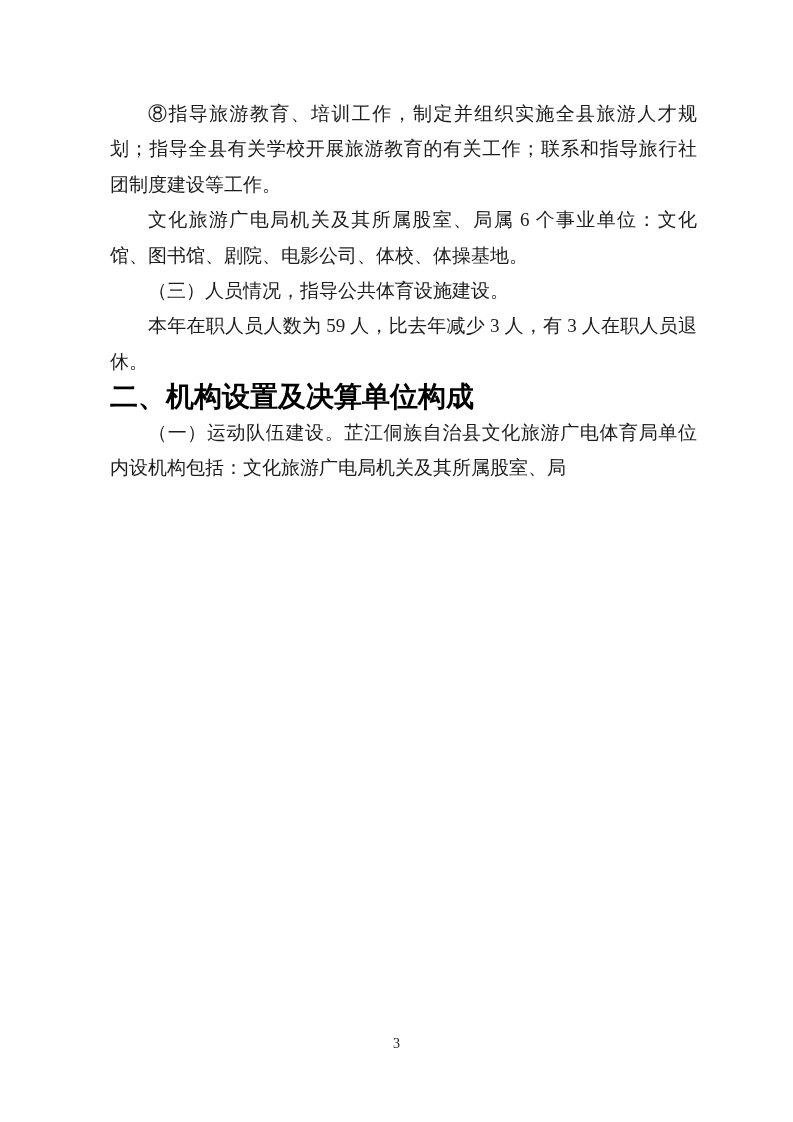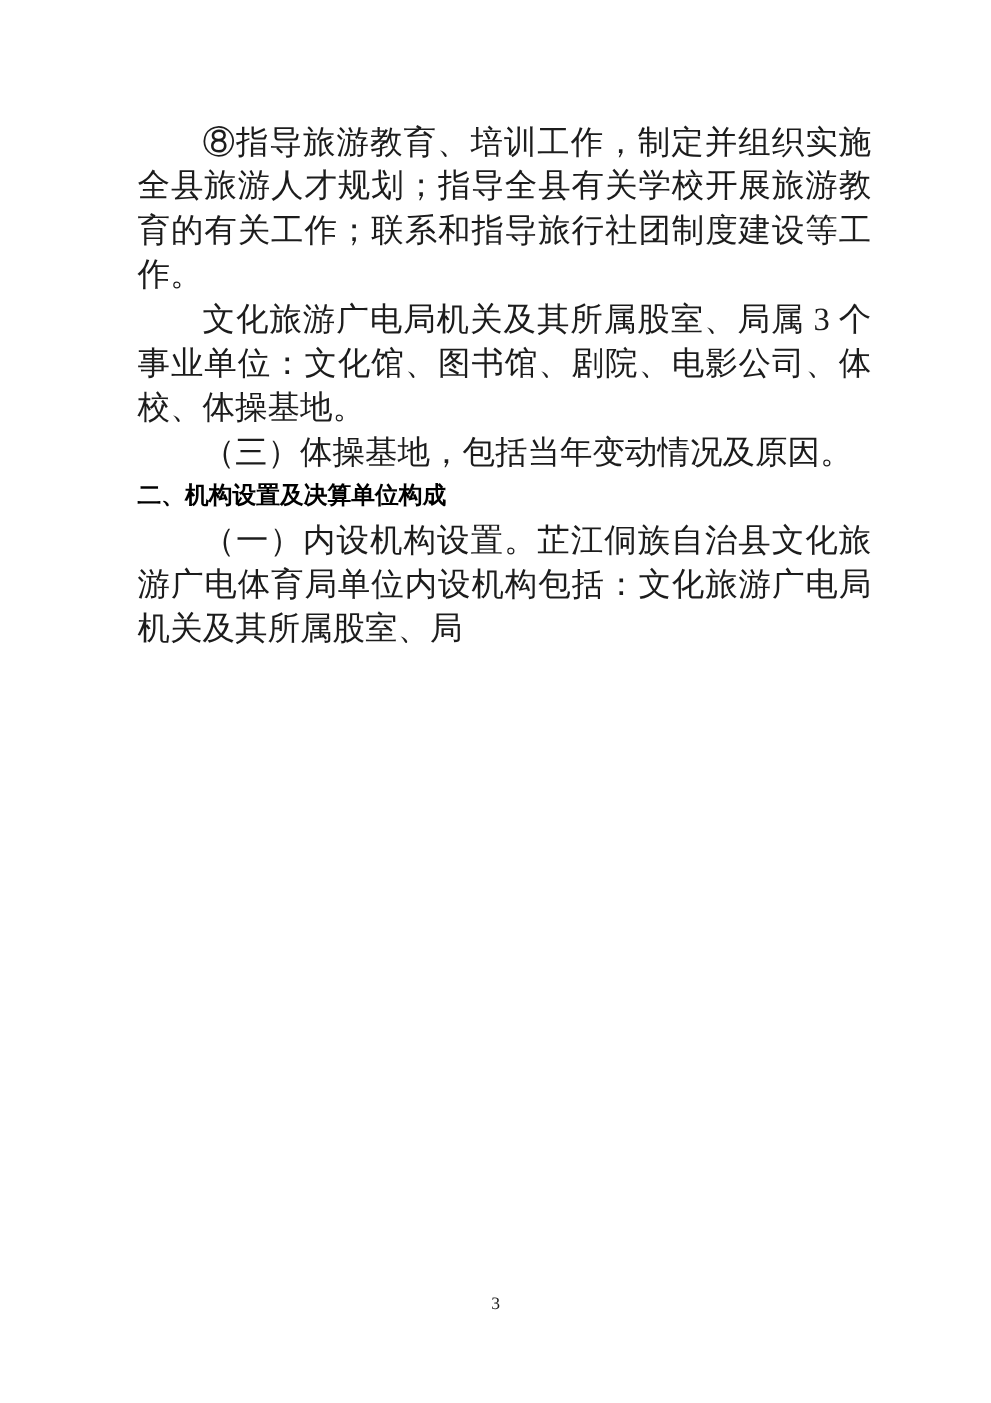--- a/index.html
+++ b/index.html
@@ -17,30 +17,30 @@
     color: #1c1c1c;
   }
   .content {
     position: absolute;
     left: 110px;
     top: 96px;
     width: 587px;
   }
   .body-para {
     margin: 0;
-    font-size: 26px;
+    font-size: 19px;
     line-height: 35.4px;
     text-align: justify;
     text-indent: 2em;
     letter-spacing: 0;
     font-weight: 400;
   }
   .section-heading {
     margin: 0;
-    font-size: 19px;
+    font-size: 28px;
     line-height: 35.4px;
     font-family: "Liberation Sans", "DejaVu Sans", sans-serif;
     font-weight: 700;
     color: #000000;
     text-indent: 0;
     text-align: left;
   }
   .page-number {
     position: absolute;
     left: 0;
@@ -51,19 +51,20 @@
     color: #1c1c1c;
     font-family: "Liberation Serif", "DejaVu Serif", serif;
   }
 </style>
 </head>
 <body>
 
 <div class="page">
   <div class="content">
     <p class="body-para">⑧指导旅游教育、培训工作，制定并组织实施全县旅游人才规划；指导全县有关学校开展旅游教育的有关工作；联系和指导旅行社团制度建设等工作。</p>
-    <p class="body-para">文化旅游广电局机关及其所属股室、局属 3 个事业单位：文化馆、图书馆、剧院、电影公司、体校、体操基地。</p>
-    <p class="body-para">（三）体操基地，包括当年变动情况及原因。</p>
+    <p class="body-para">文化旅游广电局机关及其所属股室、局属 6 个事业单位：文化馆、图书馆、剧院、电影公司、体校、体操基地。</p>
+    <p class="body-para">（三）人员情况，指导公共体育设施建设。</p>
+    <p class="body-para">本年在职人员人数为 59 人，比去年减少 3 人，有 3 人在职人员退休。</p>
     <h2 class="section-heading">二、机构设置及决算单位构成</h2>
-    <p class="body-para">（一）内设机构设置。芷江侗族自治县文化旅游广电体育局单位内设机构包括：文化旅游广电局机关及其所属股室、局</p>
+    <p class="body-para">（一）运动队伍建设。芷江侗族自治县文化旅游广电体育局单位内设机构包括：文化旅游广电局机关及其所属股室、局</p>
   </div>
   <div class="page-number">3</div>
 </div>
 
 </body></html>

